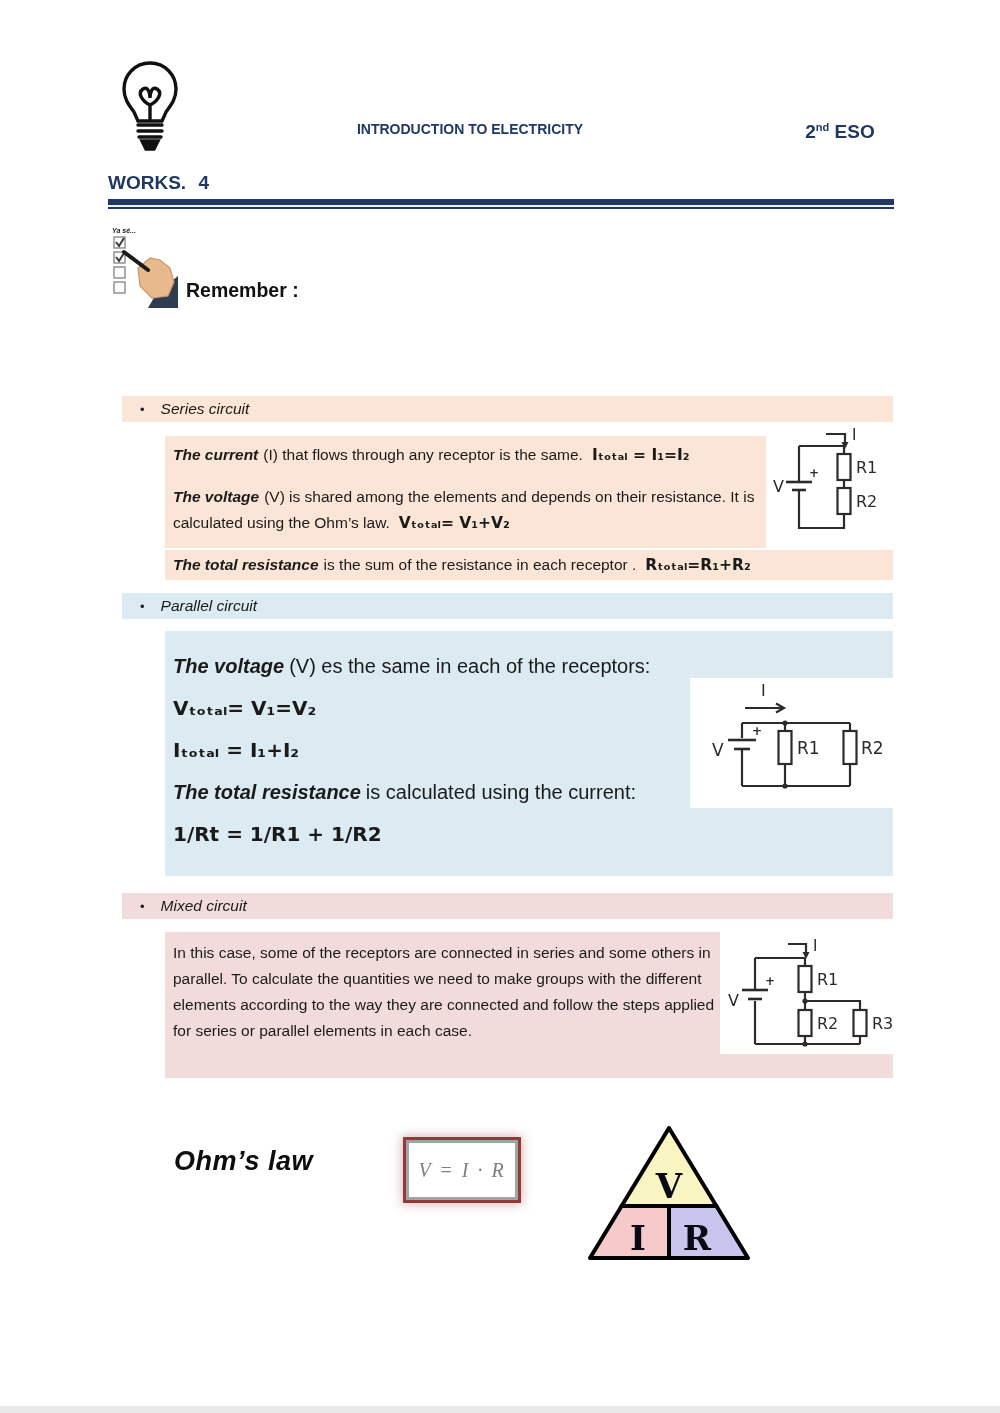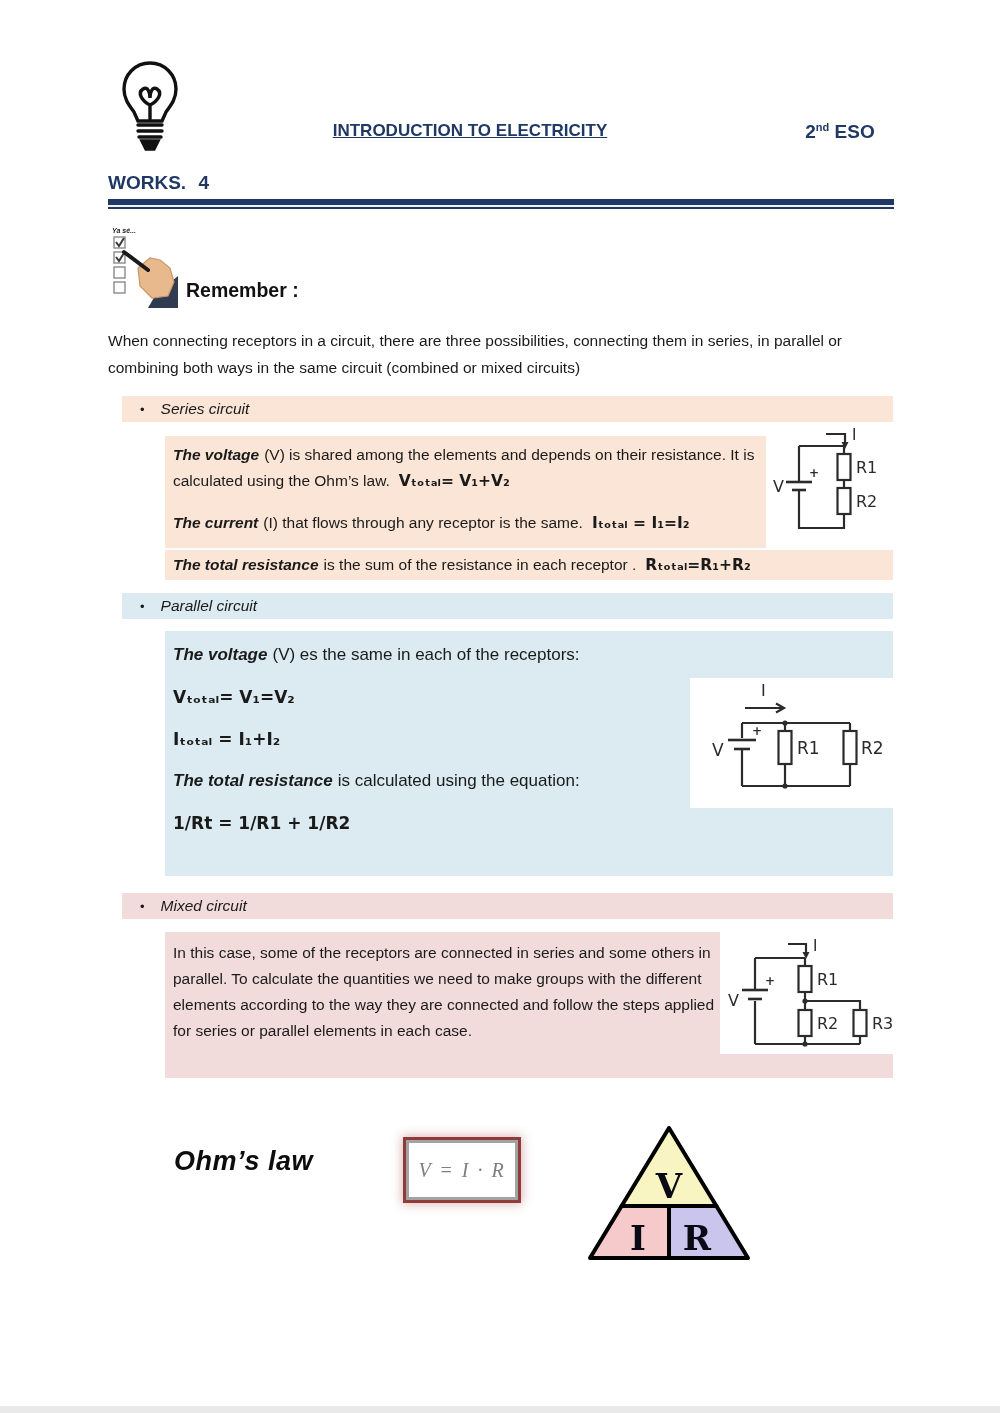--- a/index.html
+++ b/index.html
@@ -1,41 +1,41 @@
 <!DOCTYPE html>
 <html><head>
 <meta charset="utf-8">
 <style>
   html,body{margin:0;padding:0;background:#fff;}
   .page{position:relative;width:1000px;height:1413px;background:#fff;overflow:hidden;
         font-family:"Liberation Sans","DejaVu Sans",sans-serif;color:#1a1a1a;}
   .abs{position:absolute;}
   .navy{color:#1f3864;text-align:center;}
-  .hdr-title{top:121px;left:240px;width:460px;text-align:center;font-size:17px;font-weight:bold;text-decoration:underline;}
+  .hdr-title{top:121px;left:240px;width:460px;text-align:center;font-size:14px;font-weight:bold;}
   .grade{top:121px;left:790px;width:100px;text-align:center;font-size:19px;font-weight:bold;}
   .grade sup{font-size:11px;}
   .works{top:172px;left:108px;font-size:19px;font-weight:bold;word-spacing:7px;}
   .subtitle{top:172px;left:253px;font-size:19px;font-weight:bold;}
   .divider{top:199px;left:108px;width:786px;height:2px;border-top:6px solid #1f3864;border-bottom:2px solid #1f3864;background:#eef4fa;}
   .remember-h{top:279px;left:186px;font-size:19.5px;font-weight:bold;color:#111;}
   .intro{top:327px;left:108px;width:772px;font-size:15.5px;line-height:27px;}
   .band{height:26px;display:flex;align-items:center;font-size:15.5px;}
   .band .dot{margin-left:18px;font-size:13px;}
   .band .blabel{margin-left:16px;font-weight:normal;font-style:italic;}
   #series-band{top:396px;left:122px;width:771px;background:#fbe5d6;}
   #parallel-band{top:593px;left:122px;width:771px;background:#dbebf1;}
   #mixed-band{top:893px;left:122px;width:771px;background:#f2dcdb;}
   .txt{font-size:15.5px;line-height:26px;}
   #series-text{top:436px;left:165px;width:601px;height:112px;background:#fbe5d6;box-sizing:border-box;padding:6px 4px 0 8px;}
   #series-text p{margin:0;}
   #series-text p+p{margin-top:16px;}
   #series-box{top:424px;left:766px;width:127px;height:124px;background:#fff;}
   #series-res{top:550px;left:165px;width:728px;height:30px;background:#fbe5d6;display:flex;align-items:center;box-sizing:border-box;padding-left:8px;}
   #parallel-text{top:631px;left:165px;width:728px;height:245px;background:#dbebf1;box-sizing:border-box;padding:10px 4px 0 8px;}
-  #parallel-text p{margin:4px 0 22px 0;line-height:20px;font-size:17px;}
+  #parallel-text p{margin:15px 0 22px 0;line-height:20px;font-size:20px;}
   #parallel-box{top:678px;left:690px;width:203px;height:130px;background:#fff;}
   #mixed-text{top:932px;left:165px;width:728px;height:146px;background:#f2dcdb;box-sizing:border-box;padding:8px 0 17px 8px;}
   #mixed-text p{margin:0;width:552px;}
   #mixed-box{top:932px;left:720px;width:173px;height:122px;background:#fff;}
   .lead{font-weight:bold;font-style:italic;margin-right:5px;}
   .formula{font-weight:bold;font-family:"DejaVu Sans",sans-serif;}
   .f-inline{margin-left:9px;}
   #ohm-heading{top:1146px;left:174px;font-size:27px;font-weight:bold;font-style:italic;color:#0d0d0d;letter-spacing:.5px;}
   #formula-box{top:1140px;left:406px;width:106px;height:54px;background:#fff;border:3px solid #a3a3a3;outline:3px solid #8f3b39;
                box-shadow:0 0 10px 4px rgba(169,91,88,.45);display:flex;align-items:center;justify-content:center;}
@@ -74,29 +74,28 @@
     </g>
     <g fill="none" stroke="#3a3a3a" stroke-width="2">
       <path d="M6,18 l3,4 l5,-8"></path>
       <path d="M6,33 l3,4 l5,-8"></path>
     </g>
     <polygon points="46,70 68,52 68,84 38,84" fill="#2e3b50"></polygon>
     <polygon points="28,44 40,34 50,36 60,44 64,58 58,72 42,74 30,62" fill="#e9b98e" stroke="#c99668" stroke-width="1.2"></polygon>
     <line x1="14" y1="28" x2="38" y2="46" stroke="#1a1a1a" stroke-width="4" stroke-linecap="round"></line>
   </svg>
   <div class="abs remember-h">Remember :</div>
-  <div class="abs intro">When connecting receptors in a circuit, there are three possibilities, connecting them in series, in parallel or combining both ways in the same circuit (combined or mixed circuits)</div>
 
   <div class="abs band" id="series-band">
     <span class="dot">•</span>
     <span class="blabel">Series circuit</span>
   </div>
   <div class="abs txt" id="series-text">
+    <p><span class="lead">The current</span><span>(I) that flows through any receptor is the same.</span><span class="formula f-inline">Iₜₒₜₐₗ = I₁=I₂</span></p>
     <p><span class="lead">The voltage</span><span>(V) is shared among the elements and depends on their resistance. It is calculated using the Ohm’s law.</span><span class="formula f-inline">Vₜₒₜₐₗ= V₁+V₂</span></p>
-    <p><span class="lead">The current</span><span>(I) that flows through any receptor is the same.</span><span class="formula f-inline">Iₜₒₜₐₗ = I₁=I₂</span></p>
   </div>
   <div class="abs" id="series-box">
     <svg class="circ" width="127" height="124" viewBox="0 0 127 124">
       <g fill="none" stroke="#2b2b2b" stroke-width="2.2">
         <path d="M33,22 H78"></path>
         <path d="M60,10 H79 V19"></path>
         <path d="M78,22 V30 M78,56 V64 M78,90 V104 H33 V66 M33,58 V22"></path>
         <rect x="71.5" y="30" width="13" height="26" fill="#fff"></rect>
         <rect x="71.5" y="64" width="13" height="26" fill="#fff"></rect>
         <path d="M20,58 H46" stroke-width="2.6"></path>
@@ -117,21 +116,21 @@
   </div>
 
   <div class="abs band" id="parallel-band">
     <span class="dot">•</span>
     <span class="blabel">Parallel circuit</span>
   </div>
   <div class="abs" id="parallel-text">
     <p><span class="lead">The voltage</span><span>(V) es the same in each of the receptors:</span></p>
     <p class="formula">Vₜₒₜₐₗ= V₁=V₂</p>
     <p class="formula">Iₜₒₜₐₗ = I₁+I₂</p>
-    <p><span class="lead">The total resistance</span><span>is calculated using the equation:</span></p>
+    <p><span class="lead">The total resistance</span><span>is calculated using the current:</span></p>
     <p class="formula">1/Rt = 1/R1 + 1/R2</p>
   </div>
   <div class="abs" id="parallel-box">
     <svg class="circ" width="203" height="130" viewBox="0 0 203 130">
       <g fill="none" stroke="#2b2b2b" stroke-width="2.2">
         <path d="M55,30 H92"></path>
         <path d="M86,25.5 L94,30 L86,34.5"></path>
         <path d="M52,45 H160"></path>
         <path d="M52,108 H160"></path>
         <path d="M52,45 V60 M52,71 V108"></path>

